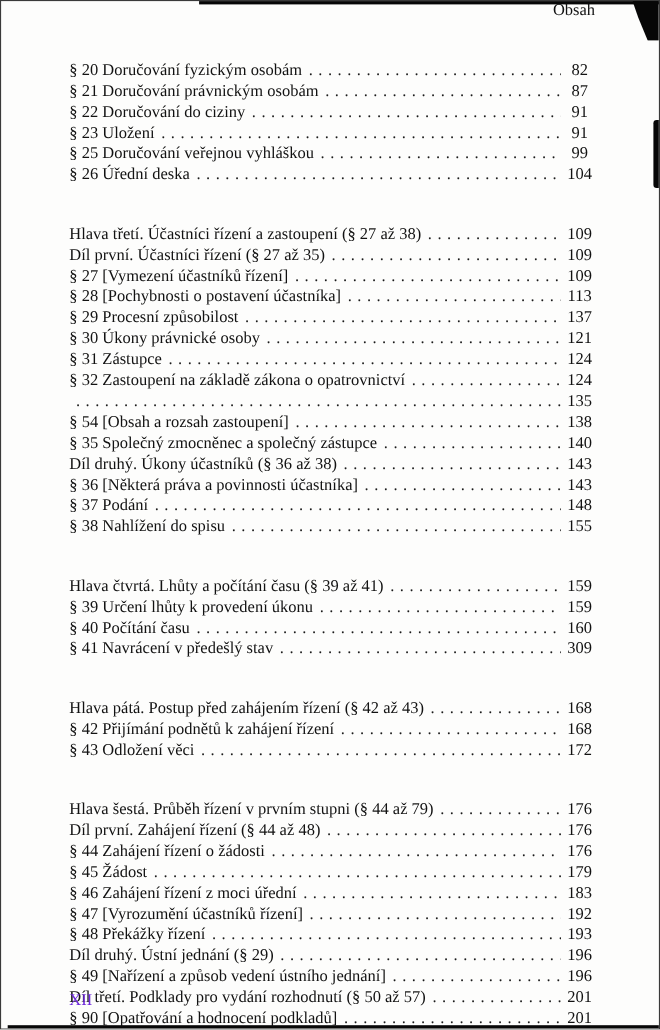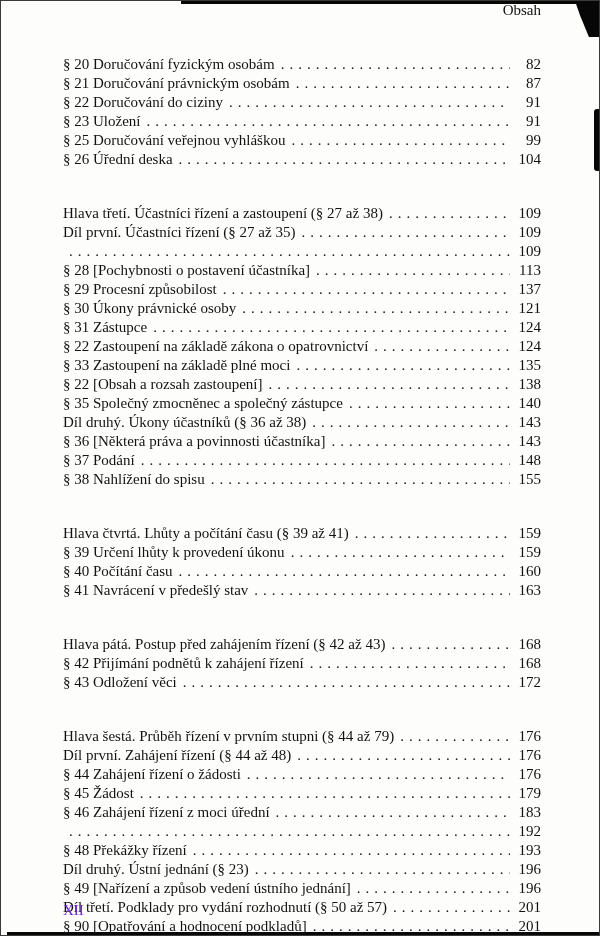--- a/index.html
+++ b/index.html
@@ -60,21 +60,21 @@
     margin: 0 3px 0 6px;
     letter-spacing: 5px;
     color: #1a1a1a;
   }
   .dots::after {
     content: "..........................................................................................";
   }
   .page {
     flex: 0 0 auto;
     min-width: 28px;
-    text-align: right;
+    text-align: center;
     white-space: nowrap;
   }
 
   .page-footer {
     position: absolute;
     left: 62px;
     top: 900px;
     font-size: 15px;
     line-height: 19px;
     color: #6d28d9;
@@ -132,20 +132,21 @@
             <span class="label">Hlava třetí. Účastníci řízení a zastoupení (§ 27 až 38)</span>
             <span class="dots"></span>
             <span class="page">109</span>
           </div>
           <div class="toc-row bold">
             <span class="label">Díl první. Účastníci řízení (§ 27 až 35)</span>
             <span class="dots"></span>
             <span class="page">109</span>
           </div>
           <div class="toc-row">
+            <span class="label">§ 27 [Vymezení účastníků řízení]</span>
             <span class="dots"></span>
             <span class="page">109</span>
           </div>
           <div class="toc-row">
             <span class="label">§ 28 [Pochybnosti o postavení účastníka]</span>
             <span class="dots"></span>
             <span class="page">113</span>
           </div>
           <div class="toc-row">
             <span class="label">§ 29 Procesní způsobilost</span>
@@ -156,31 +157,30 @@
             <span class="label">§ 30 Úkony právnické osoby</span>
             <span class="dots"></span>
             <span class="page">121</span>
           </div>
           <div class="toc-row">
             <span class="label">§ 31 Zástupce</span>
             <span class="dots"></span>
             <span class="page">124</span>
           </div>
           <div class="toc-row">
-            <span class="label">§ 22 Zastoupení na základě zákona o opatrovnictví</span>
+            <span class="label">§ 32 Zastoupení na základě zákona o opatrovnictví</span>
             <span class="dots"></span>
             <span class="page">124</span>
           </div>
           <div class="toc-row">
-            <span class="label">§ 33 Zastoupení na základě plné moci</span>
             <span class="dots"></span>
             <span class="page">135</span>
           </div>
           <div class="toc-row">
-            <span class="label">§ 22 [Obsah a rozsah zastoupení]</span>
+            <span class="label">§ 54 [Obsah a rozsah zastoupení]</span>
             <span class="dots"></span>
             <span class="page">138</span>
           </div>
           <div class="toc-row">
             <span class="label">§ 35 Společný zmocněnec a společný zástupce</span>
             <span class="dots"></span>
             <span class="page">140</span>
           </div>
           <div class="toc-row bold">
             <span class="label">Díl druhý. Úkony účastníků (§ 36 až 38)</span>
@@ -215,21 +215,21 @@
             <span class="page">159</span>
           </div>
           <div class="toc-row">
             <span class="label">§ 40 Počítání času</span>
             <span class="dots"></span>
             <span class="page">160</span>
           </div>
           <div class="toc-row">
             <span class="label">§ 41 Navrácení v předešlý stav</span>
             <span class="dots"></span>
-            <span class="page">163</span>
+            <span class="page">309</span>
           </div>
         </section>
         <section class="toc-group">
           <div class="toc-row bold">
             <span class="label">Hlava pátá. Postup před zahájením řízení (§ 42 až 43)</span>
             <span class="dots"></span>
             <span class="page">168</span>
           </div>
           <div class="toc-row">
             <span class="label">§ 42 Přijímání podnětů k zahájení řízení</span>
@@ -262,30 +262,31 @@
             <span class="label">§ 45 Žádost</span>
             <span class="dots"></span>
             <span class="page">179</span>
           </div>
           <div class="toc-row">
             <span class="label">§ 46 Zahájení řízení z moci úřední</span>
             <span class="dots"></span>
             <span class="page">183</span>
           </div>
           <div class="toc-row">
+            <span class="label">§ 47 [Vyrozumění účastníků řízení]</span>
             <span class="dots"></span>
             <span class="page">192</span>
           </div>
           <div class="toc-row">
             <span class="label">§ 48 Překážky řízení</span>
             <span class="dots"></span>
             <span class="page">193</span>
           </div>
           <div class="toc-row bold">
-            <span class="label">Díl druhý. Ústní jednání (§ 23)</span>
+            <span class="label">Díl druhý. Ústní jednání (§ 29)</span>
             <span class="dots"></span>
             <span class="page">196</span>
           </div>
           <div class="toc-row">
             <span class="label">§ 49 [Nařízení a způsob vedení ústního jednání]</span>
             <span class="dots"></span>
             <span class="page">196</span>
           </div>
           <div class="toc-row bold">
             <span class="label">Díl třetí. Podklady pro vydání rozhodnutí (§ 50 až 57)</span>

